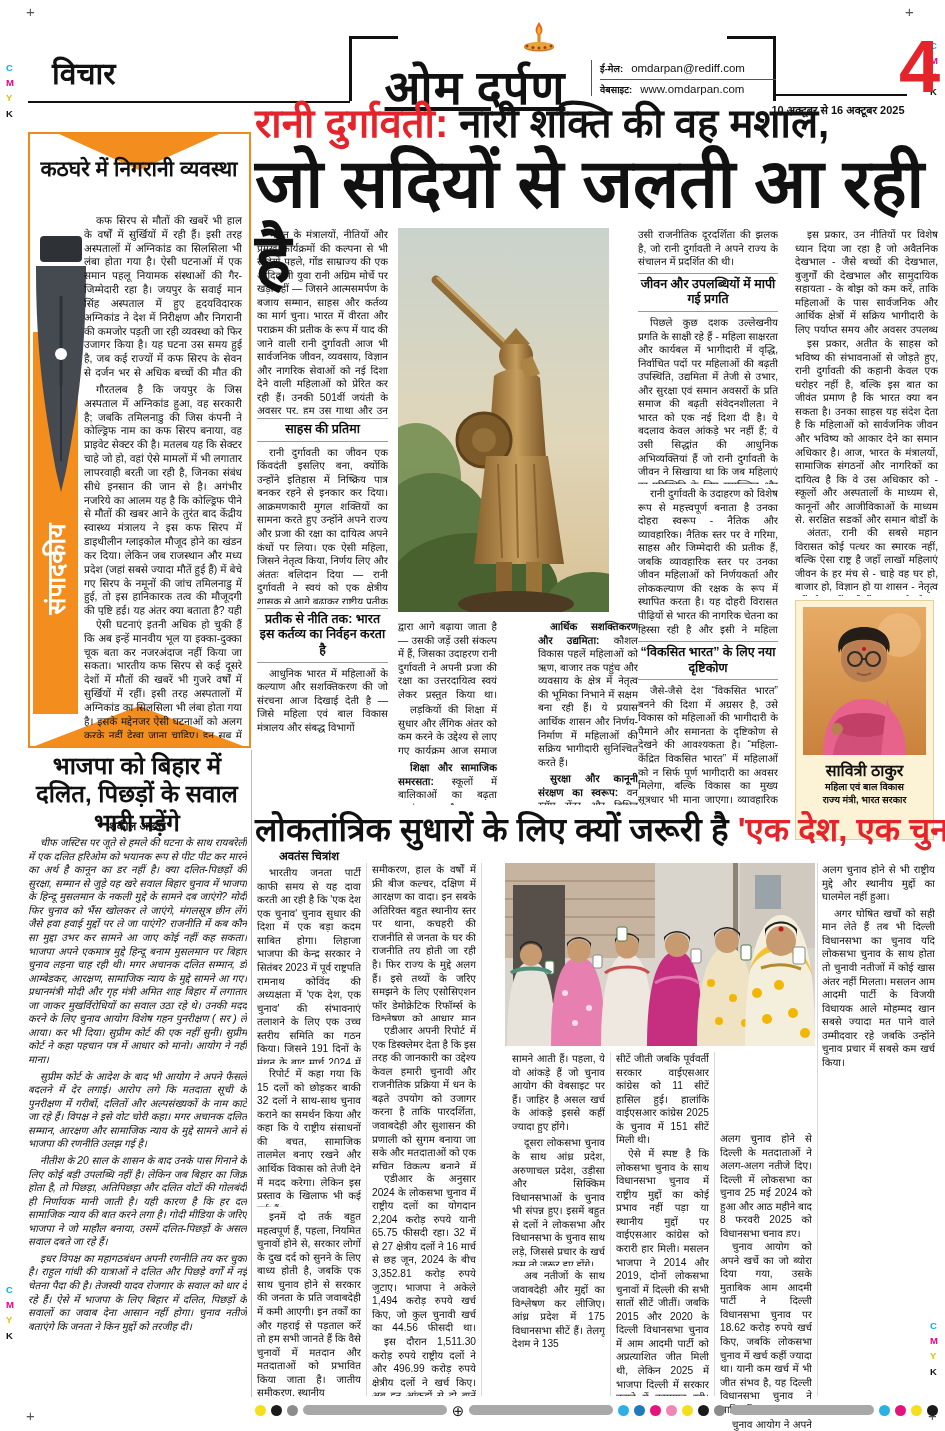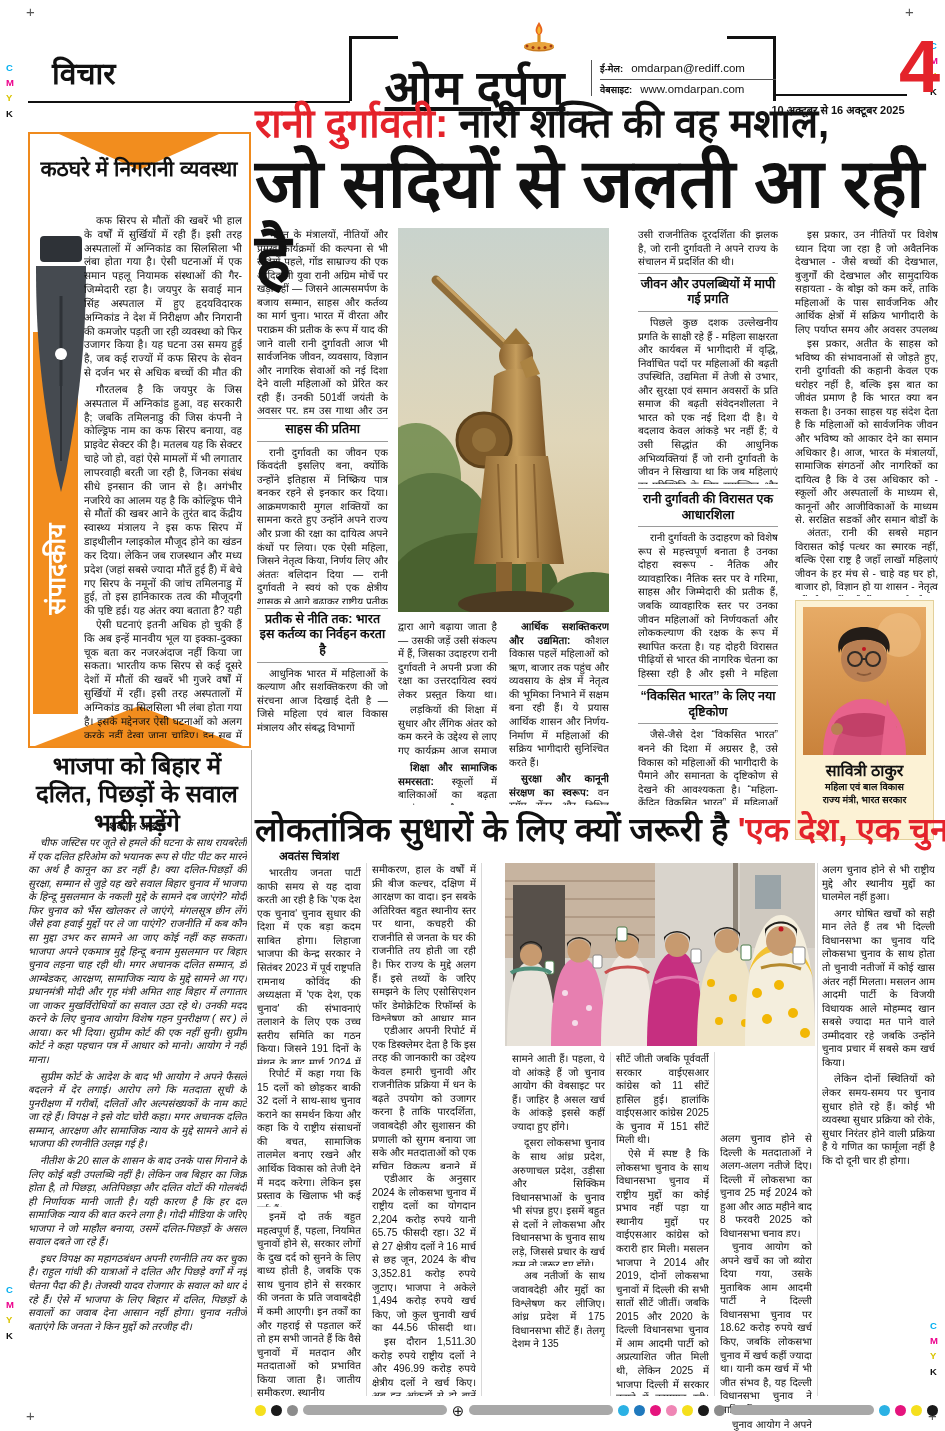--- a/index.html
+++ b/index.html
@@ -203,31 +203,30 @@
     <p style="max-height:158px;overflow:hidden;">रानी दुर्गावती का जीवन एक किंवदंती इसलिए बना, क्योंकि उन्होंने इतिहास में निष्क्रिय पात्र बनकर रहने से इनकार कर दिया। आक्रमणकारी मुगल शक्तियों का सामना करते हुए उन्होंने अपने राज्य और प्रजा की रक्षा का दायित्व अपने कंधों पर लिया। एक ऐसी महिला, जिसने नेतृत्व किया, निर्णय लिए और अंततः बलिदान दिया — रानी दुर्गावती ने स्वयं को एक क्षेत्रीय शासक से आगे बढ़ाकर राष्ट्रीय प्रतीक के रूप में स्थापित किया। आज, चाहे उन्हें लोककथाओं, स्मारकों या मध्य भारत की संस्कृति में याद किया जाए, वे इस सत्य की जीवंत मिसाल हैं कि नेतृत्व किसी एक लिंग की सीमाओं में नहीं बंधता।</p>
     <div class="sh">प्रतीक से नीति तक: भारत इस कर्तव्य का निर्वहन करता है</div>
     <p>आधुनिक भारत में महिलाओं के कल्याण और सशक्तिकरण की जो संरचना आज दिखाई देती है — जिसे महिला एवं बाल विकास मंत्रालय और संबद्ध विभागों</p>
   </div>
 
   <div class="abs body-txt just clip" style="left:398px;top:620px;width:99px;height:185px;">
     <p class="nohang" style="max-height:80px;overflow:hidden;">द्वारा आगे बढ़ाया जाता है — उसकी जड़ें उसी संकल्प में हैं, जिसका उदाहरण रानी दुर्गावती ने अपनी प्रजा की रक्षा का उत्तरदायित्व स्वयं लेकर प्रस्तुत किया था। महिलाओं के अधिकारों, अवसरों और समान भागीदारी की वह ठोस नींव आज नीतियों का आधार बन चुकी है।</p>
     <p style="max-height:55px;overflow:hidden;">लड़कियों की शिक्षा में सुधार और लैंगिक अंतर को कम करने के उद्देश्य से लाए गए कार्यक्रम आज समाज की नींव को मजबूत कर रहे हैं।</p>
     <p><span class="lead">शिक्षा और सामाजिक समरसता:</span> <span>स्कूलों में बालिकाओं का बढ़ता नामांकन और समान अवसरों की सोच को अभियान दृढ़ता से आगे बढ़ा रहे हैं।</span></p>
   </div>
-  <div class="abs body-txt just clip" style="left:509px;top:620px;width:100px;height:185px;">
+  <div class="abs body-txt just clip" style="left:538px;top:620px;width:100px;height:185px;">
     <p><span class="lead">आर्थिक सशक्तिकरण और उद्यमिता:</span> <span>कौशल विकास पहलें महिलाओं को ऋण, बाजार तक पहुंच और व्यवसाय के क्षेत्र में नेतृत्व की भूमिका निभाने में सक्षम बना रही हैं। ये प्रयास आर्थिक शासन और निर्णय-निर्माण में महिलाओं की सक्रिय भागीदारी सुनिश्चित करते हैं।</span></p>
     <p style="max-height:55px;overflow:hidden;"><span class="lead">सुरक्षा और कानूनी संरक्षण का स्वरूप:</span> <span>वन स्टॉप सेंटर और विभिन्न हेल्पलाइन सेवाएं महिलाओं की सुरक्षा, आपात्कालीन एवं कानूनी मदद को एक छत के नीचे उपलब्ध कराती हैं।</span></p>
 
   </div>
 
   <div class="abs body-txt just clip" style="left:638px;top:228px;width:140px;height:577px;">
     <p class="nohang" style="max-height:44px;overflow:hidden;">उसी राजनीतिक दूरदर्शिता की झलक है, जो रानी दुर्गावती ने अपने राज्य के संचालन में प्रदर्शित की थी।</p>
     <div class="sh">जीवन और उपलब्धियों में मापी गई प्रगति</div>
     <p style="max-height:168px;overflow:hidden;">पिछले कुछ दशक उल्लेखनीय प्रगति के साक्षी रहे हैं - महिला साक्षरता और कार्यबल में भागीदारी में वृद्धि, निर्वाचित पदों पर महिलाओं की बढ़ती उपस्थिति, उद्यमिता में तेजी से उभार, और सुरक्षा एवं समान अवसरों के प्रति समाज की बढ़ती संवेदनशीलता ने भारत को एक नई दिशा दी है। ये बदलाव केवल आंकड़े भर नहीं हैं; ये उसी सिद्धांत की आधुनिक अभिव्यक्तियां हैं जो रानी दुर्गावती के जीवन ने सिखाया था कि जब महिलाएं हर परिस्थिति के लिए सुसज्जित और सशक्त होती हैं, तो वे समाज को नया आकार देती हैं।</p>
-    <div class="sh">रानी दुर्गावती की विरासत एक आधारशिला</div>
     <p style="max-height:150px;overflow:hidden;">रानी दुर्गावती के उदाहरण को विशेष रूप से महत्त्वपूर्ण बनाता है उनका दोहरा स्वरूप - नैतिक और व्यावहारिक। नैतिक स्तर पर वे गरिमा, साहस और जिम्मेदारी की प्रतीक हैं, जबकि व्यावहारिक स्तर पर उनका जीवन महिलाओं को निर्णयकर्ता और लोककल्याण की रक्षक के रूप में स्थापित करता है। यह दोहरी विरासत पीढ़ियों से भारत की नागरिक चेतना का हिस्सा रही है और इसी ने महिला सशक्तिकरण की नीतियों और पहलों को समाज में गहरी जड़ें जमाने में सहायता की है।</p>
     <div class="sh">“विकसित भारत” के लिए नया दृष्टिकोण</div>
     <p>जैसे-जैसे देश “विकसित भारत” बनने की दिशा में अग्रसर है, उसे विकास को महिलाओं की भागीदारी के पैमाने और समानता के दृष्टिकोण से देखने की आवश्यकता है। “महिला-केंद्रित विकसित भारत” में महिलाओं को न सिर्फ पूर्ण भागीदारी का अवसर मिलेगा, बल्कि विकास का मुख्य सूत्रधार भी माना जाएगा। व्यावहारिक रूप से इसका अर्थ है - स्कूलों से लेकर बोर्डरूम तक, पंचायतों से लेकर संसद तक महिलाओं की प्रभावी उपस्थिति।</p>
   </div>
 
   <div class="abs body-txt just clip" style="left:795px;top:228px;width:143px;height:368px;">
     <p style="max-height:106px;overflow:hidden;">इस प्रकार, उन नीतियों पर विशेष ध्यान दिया जा रहा है जो अवैतनिक देखभाल - जैसे बच्चों की देखभाल, बुजुर्गों की देखभाल और सामुदायिक सहायता - के बोझ को कम करें, ताकि महिलाओं के पास सार्वजनिक और आर्थिक क्षेत्रों में सक्रिय भागीदारी के लिए पर्याप्त समय और अवसर उपलब्ध हों।</p>
     <p style="max-height:186px;overflow:hidden;">इस प्रकार, अतीत के साहस को भविष्य की संभावनाओं से जोड़ते हुए, रानी दुर्गावती की कहानी केवल एक धरोहर नहीं है, बल्कि इस बात का जीवंत प्रमाण है कि भारत क्या बन सकता है। उनका साहस यह संदेश देता है कि महिलाओं को सार्वजनिक जीवन और भविष्य को आकार देने का समान अधिकार है। आज, भारत के मंत्रालयों, सामाजिक संगठनों और नागरिकों का दायित्व है कि वे उस अधिकार को - स्कूलों और अस्पतालों के माध्यम से, कानूनों और आजीविकाओं के माध्यम से, सुरक्षित सड़कों और समान बोर्डों के माध्यम से - रोजमर्रा की वास्तविकता में बदलें। यदि विकसित भारत की नींव उसकी महिलाओं की शक्ति से मापी जाती है, तो रानी दुर्गावती को सच्ची श्रद्धांजलि यही होगी कि वह शक्ति हर महिला तक पहुँचाई जाए।</p>
     <p>अंततः, रानी की सबसे महान विरासत कोई पत्थर का स्मारक नहीं, बल्कि ऐसा राष्ट्र है जहाँ लाखों महिलाएं जीवन के हर मंच से - चाहे वह घर हो, बाजार हो, विज्ञान हो या शासन - नेतृत्व करें। वे 21वीं सदी में साहस और नेतृत्व की परंपरा को आगे बढ़ाएं।</p>
   </div>
@@ -358,21 +357,20 @@
     <p>ऐसे में स्पष्ट है कि लोकसभा चुनाव के साथ विधानसभा चुनाव में राष्ट्रीय मुद्दों का कोई प्रभाव नहीं पड़ा या स्थानीय मुद्दों पर वाईएसआर कांग्रेस को करारी हार मिली। मसलन भाजपा ने 2014 और 2019, दोनों लोकसभा चुनावों में दिल्ली की सभी सातों सीटें जीतीं। जबकि 2015 और 2020 के दिल्ली विधानसभा चुनाव में आम आदमी पार्टी को अप्रत्याशित जीत मिली थी, लेकिन 2025 में भाजपा दिल्ली में सरकार बनाने में कामयाब रही। यानी यहां अलग</p>
   </div>
   <div class="abs body-txt just clip" style="left:720px;top:1108px;width:92px;height:344px;margin-top:24px;">
     <p class="nohang" style="max-height:105px;overflow:hidden;">अलग चुनाव होने से दिल्ली के मतदाताओं ने अलग-अलग नतीजे दिए। दिल्ली में लोकसभा का चुनाव 25 मई 2024 को हुआ और आठ महीने बाद 8 फरवरी 2025 को विधानसभा चुनाव हुए।</p>
     <p style="max-height:175px;overflow:hidden;">चुनाव आयोग को अपने खर्चे का जो ब्योरा दिया गया, उसके मुताबिक आम आदमी पार्टी ने दिल्ली विधानसभा चुनाव पर 18.62 करोड़ रुपये खर्च किए, जबकि लोकसभा चुनाव में खर्च कहीं ज्यादा था। यानी कम खर्च में भी जीत संभव है, यह दिल्ली विधानसभा चुनाव ने साबित किया।</p>
     <p>चुनाव आयोग ने अपने खर्चों की घोषणा की है।</p>
   </div>
   <div class="abs body-txt just clip" style="left:822px;top:863px;width:113px;height:533px;">
     <p class="nohang" style="max-height:50px;overflow:hidden;">अलग चुनाव होने से भी राष्ट्रीय मुद्दे और स्थानीय मुद्दों का घालमेल नहीं हुआ।</p>
     <p style="max-height:210px;overflow:hidden;">अगर घोषित खर्चों को सही मान लेते हैं तब भी दिल्ली विधानसभा का चुनाव यदि लोकसभा चुनाव के साथ होता तो चुनावी नतीजों में कोई खास अंतर नहीं मिलता। मसलन आम आदमी पार्टी के विजयी विधायक आले मोहम्मद खान सबसे ज्यादा मत पाने वाले उम्मीदवार रहे जबकि उन्होंने चुनाव प्रचार में सबसे कम खर्च किया।</p>
-    <p>लेकिन दोनों स्थितियों को लेकर समय-समय पर चुनाव सुधार होते रहे हैं। कोई भी व्यवस्था सुधार प्रक्रिया को रोके, सुधार निरंतर होने वाली प्रक्रिया है ये गणित का फार्मूला नहीं है कि दो दूनी चार ही होगा।</p>
   </div>
 
   <div class="abs vr" style="left:366px;top:863px;height:533px;"></div>
   <div class="abs vr" style="left:481px;top:863px;height:533px;"></div>
   <div class="abs vr" style="left:610px;top:1052px;height:344px;"></div>
   <div class="abs vr" style="left:714px;top:1052px;height:344px;"></div>
   <div class="abs vr" style="left:817px;top:863px;height:533px;"></div>
 
   <div class="abs bar-strip" style="left:255px;top:1403px;width:683px;height:14px;">
     <span class="dot" style="background:#f5df1d;"></span>

